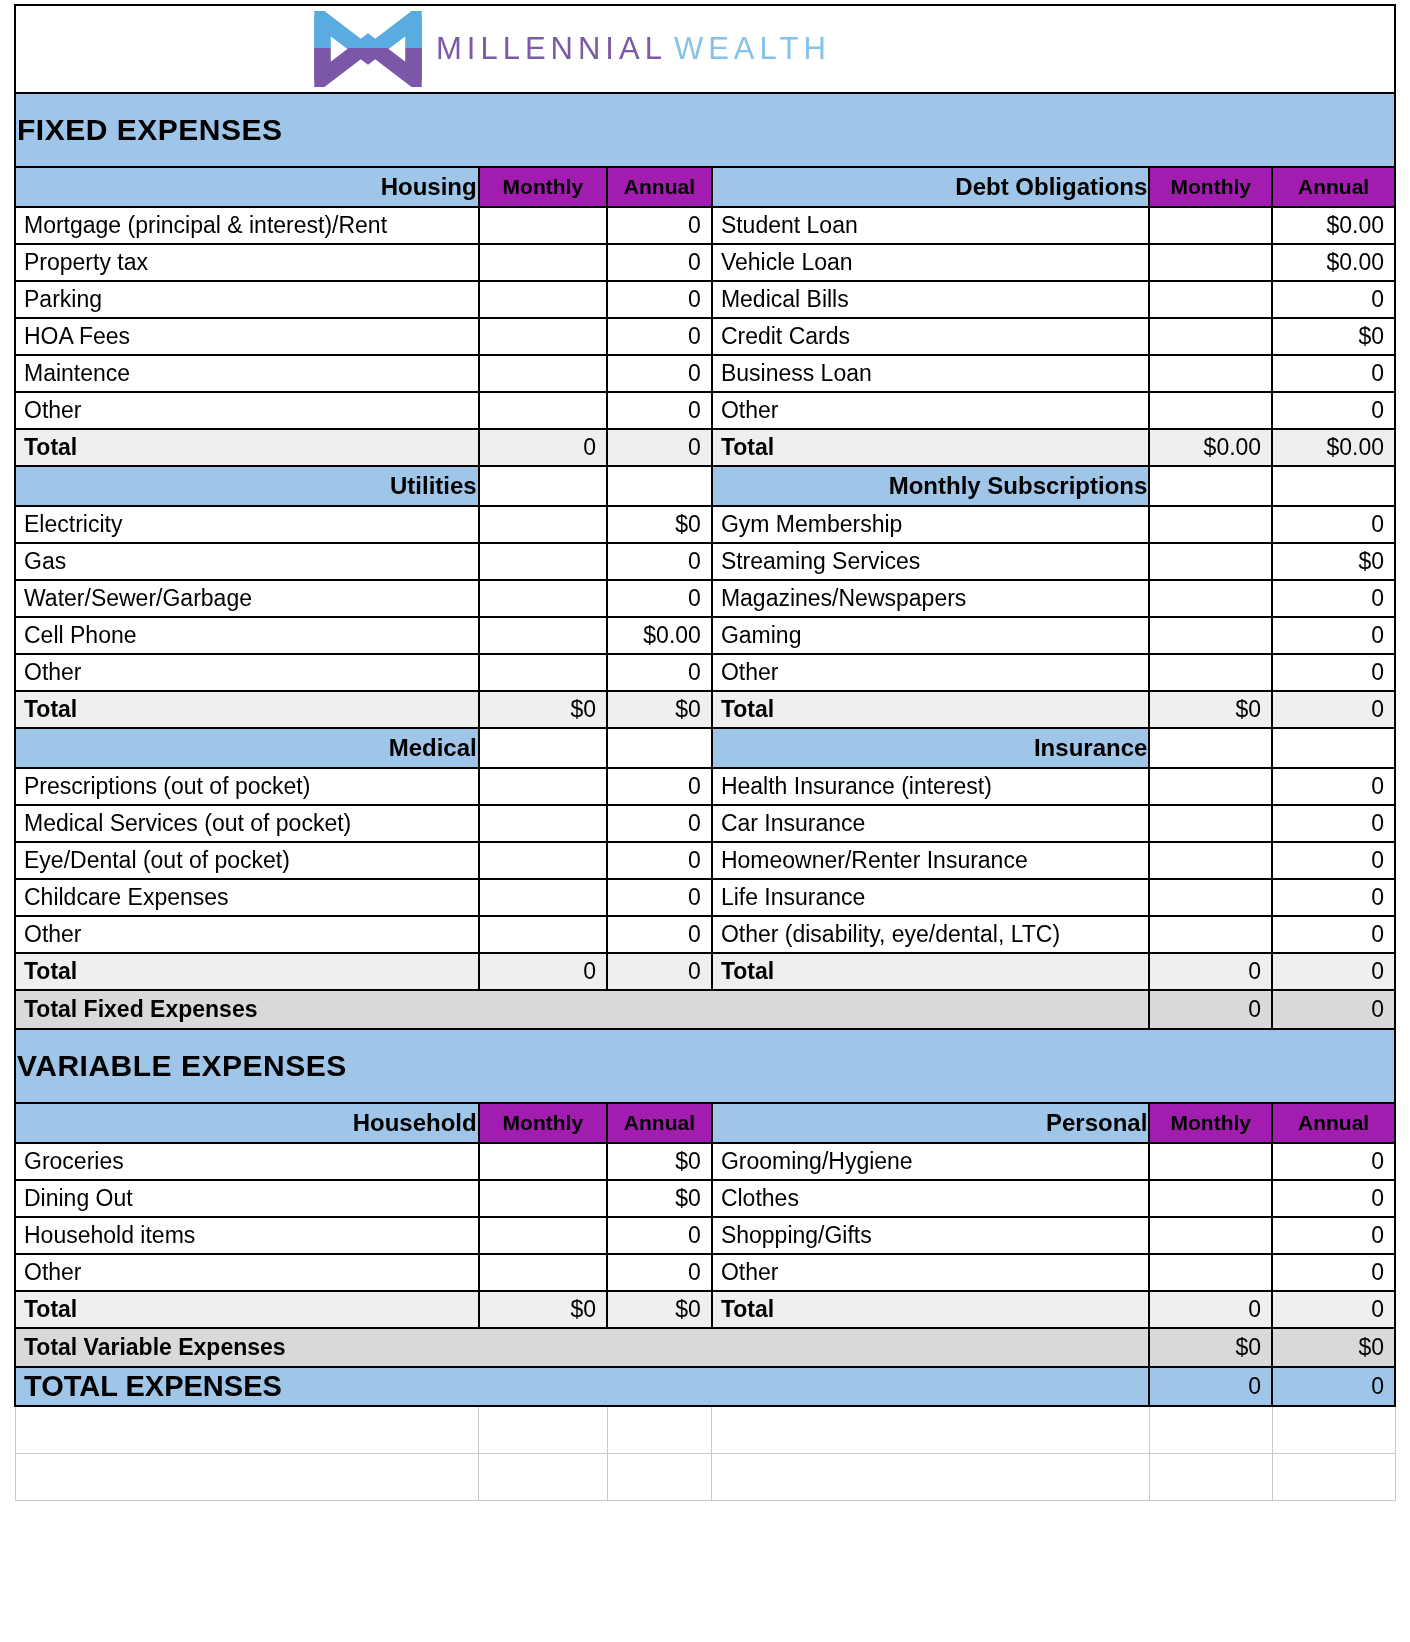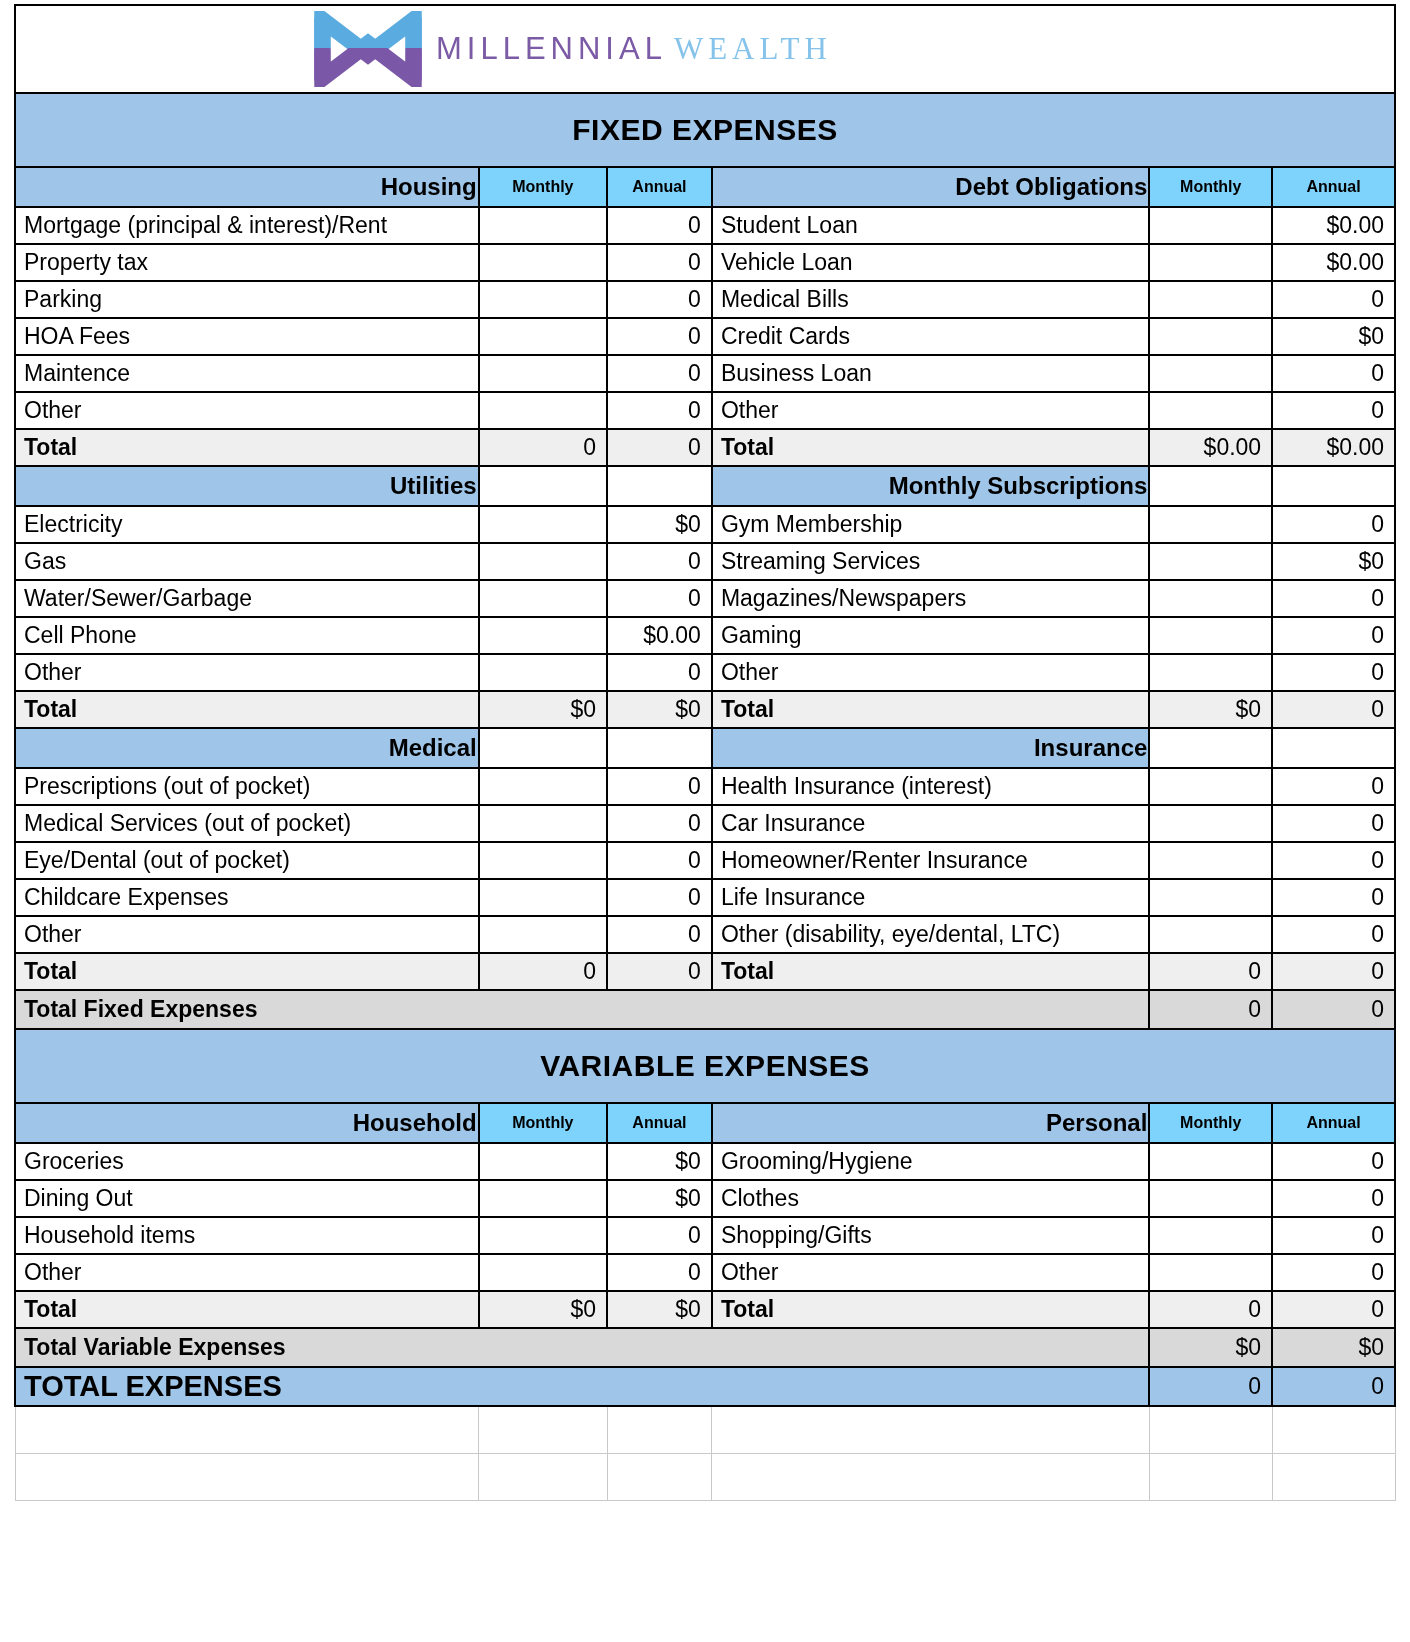--- a/index.html
+++ b/index.html
@@ -11,32 +11,32 @@
   }
   .sheet{margin:4px 14px 0 14px;}
   table{border-collapse:collapse;width:100%;table-layout:fixed;}
   td,th{border:2px solid #000;overflow:hidden;white-space:nowrap;font-weight:normal;}
 
   
   .logo-row td{height:84px;background:#fff;}
   .logo-wrap{display:flex;align-items:center;padding-left:295px;}
   .logo-text{font-size:31px;letter-spacing:5px;margin-left:12px;}
   .lt-purple{color:#7b5aa6;margin-top:12px;}
-  .lt-blue{color:#85c3ea;margin-left:7px;font-family:Liberation Serif, serif;}
+  .lt-blue{color:#85c3ea;margin-left:7px;}
 
   
   .banner-row td{
-    height:70px;background:#9fc5e8;text-align:center;
+    height:70px;background:#9fc5e8;
     font-weight:bold;font-size:30px;letter-spacing:0.5px;
   }
 
   
   .head-row th, .head-row td{height:36px;}
   .sec-title{background:#9fc5e8;font-weight:bold;font-size:24px;text-align:right;}
-  .colhead{background:#7dd3fc;font-weight:bold;font-size:16px;text-align:center;}
+  .colhead{background:#a21caf;font-weight:bold;font-size:21px;text-align:center;}
   .blank{background:#fff;}
 
   
   .data-row td{height:35px;font-size:23px;}
   .lbl{text-align:left;padding:0 8px;}
   .num{text-align:right;padding:0 10px;}
   tbody.band tr:last-child td{background:#efefef;}
   tbody.band tr:last-child .lbl{font-weight:bold;}
 
   

